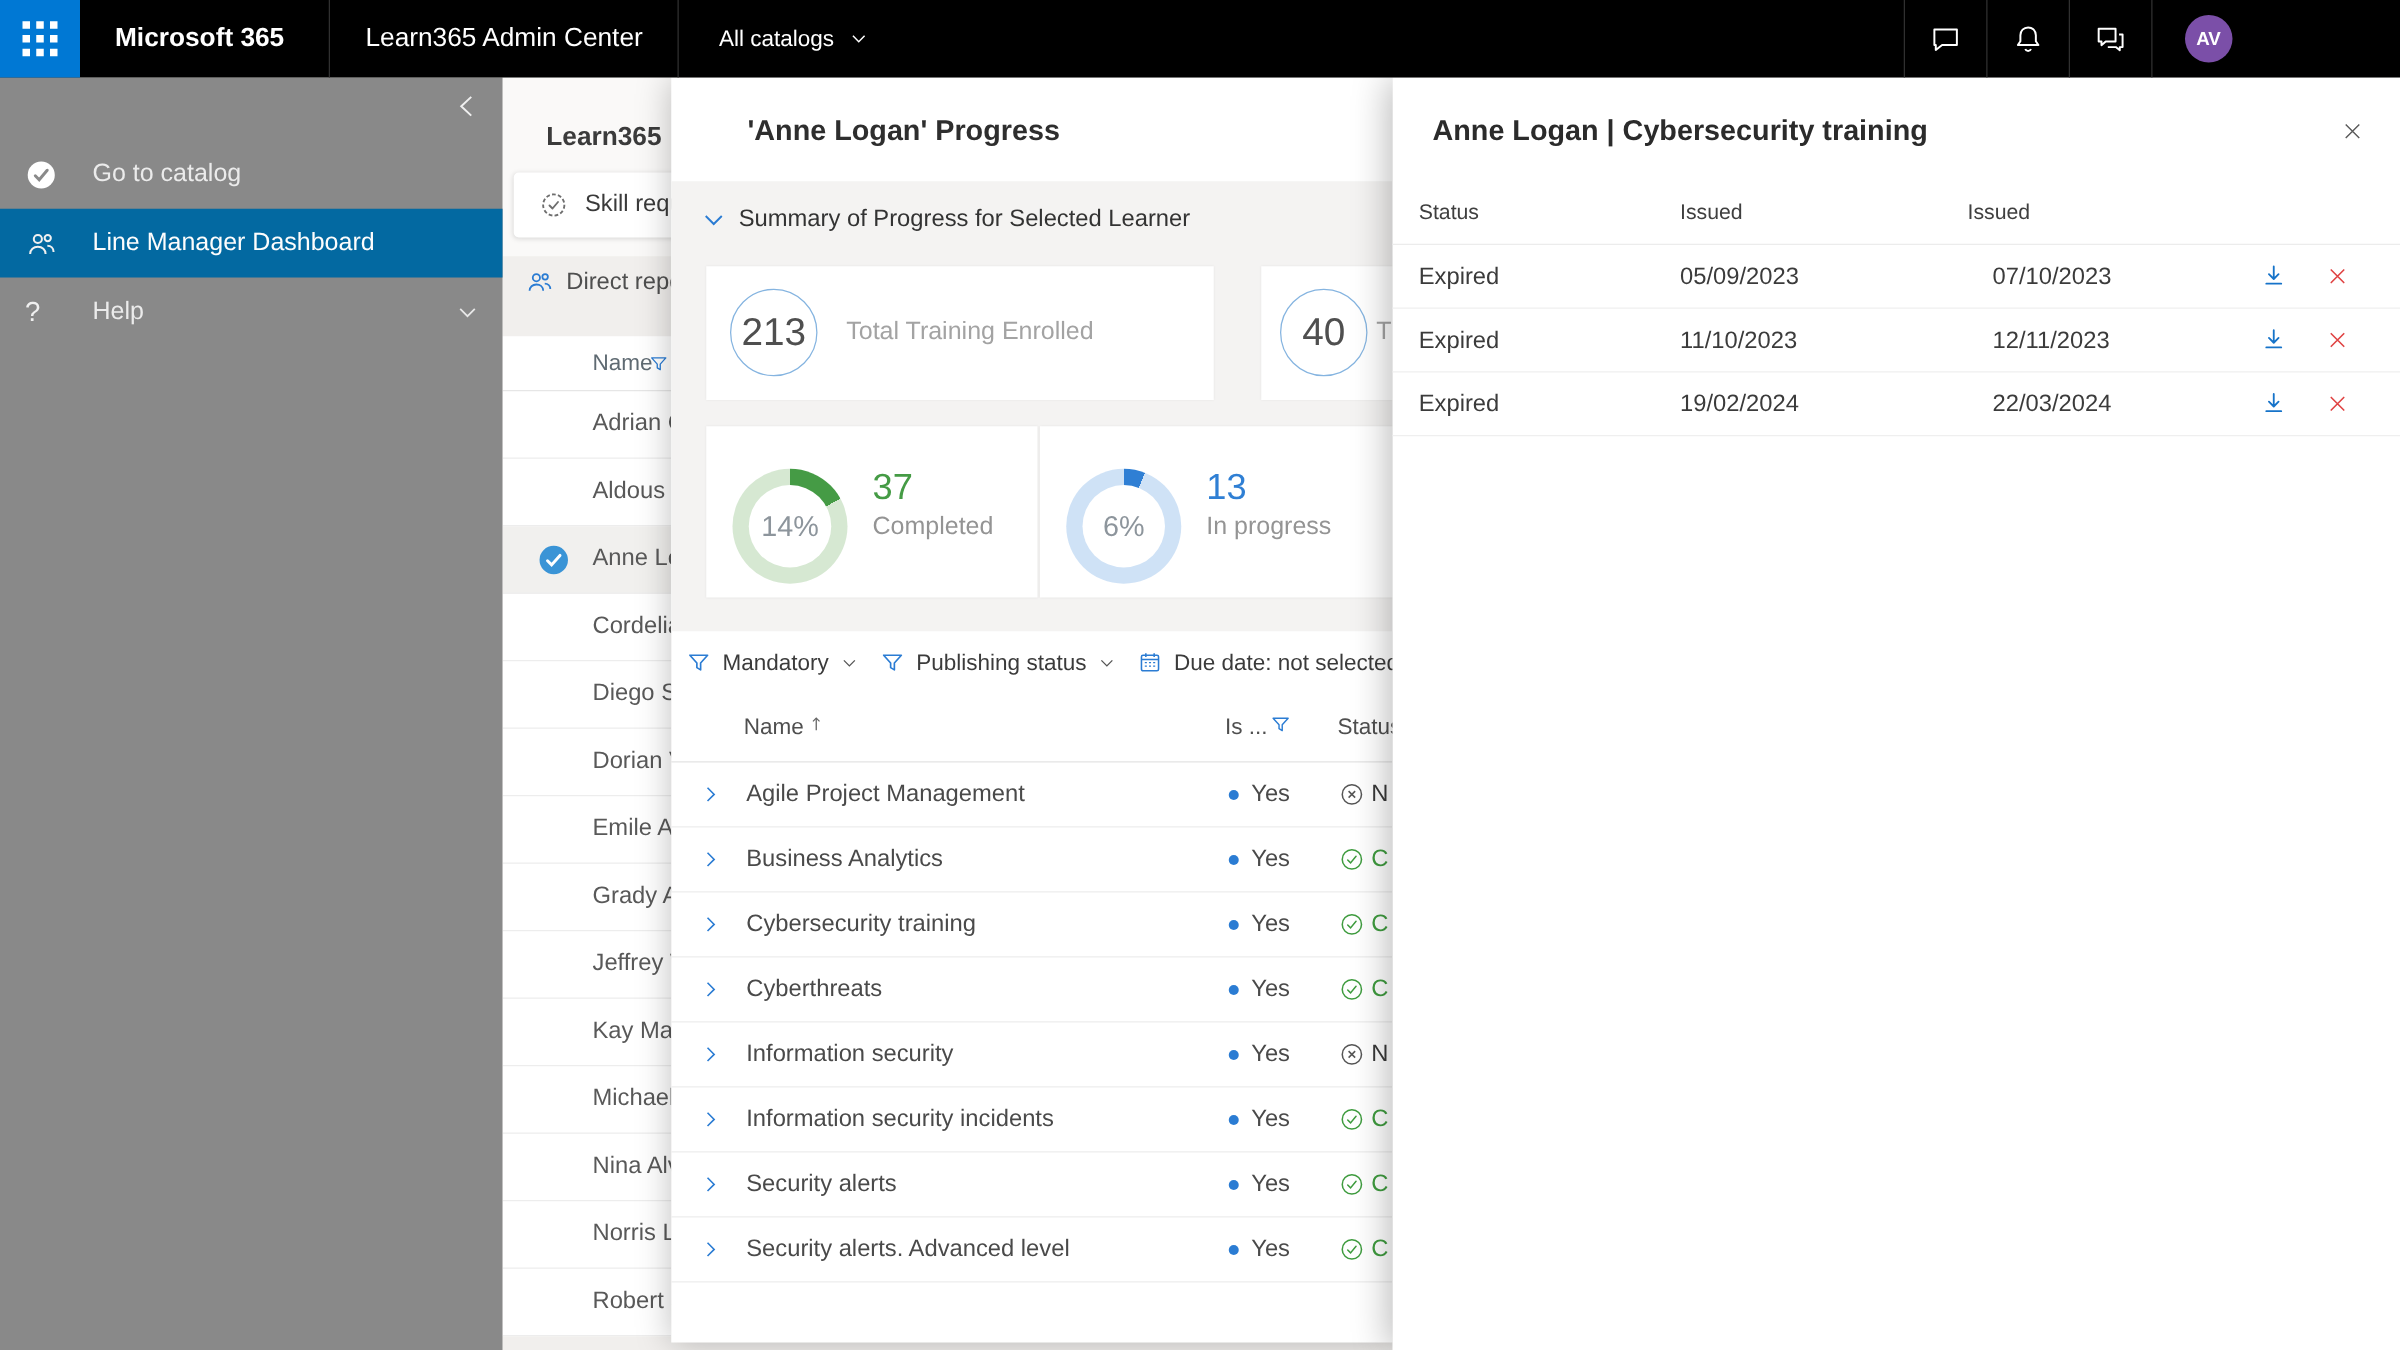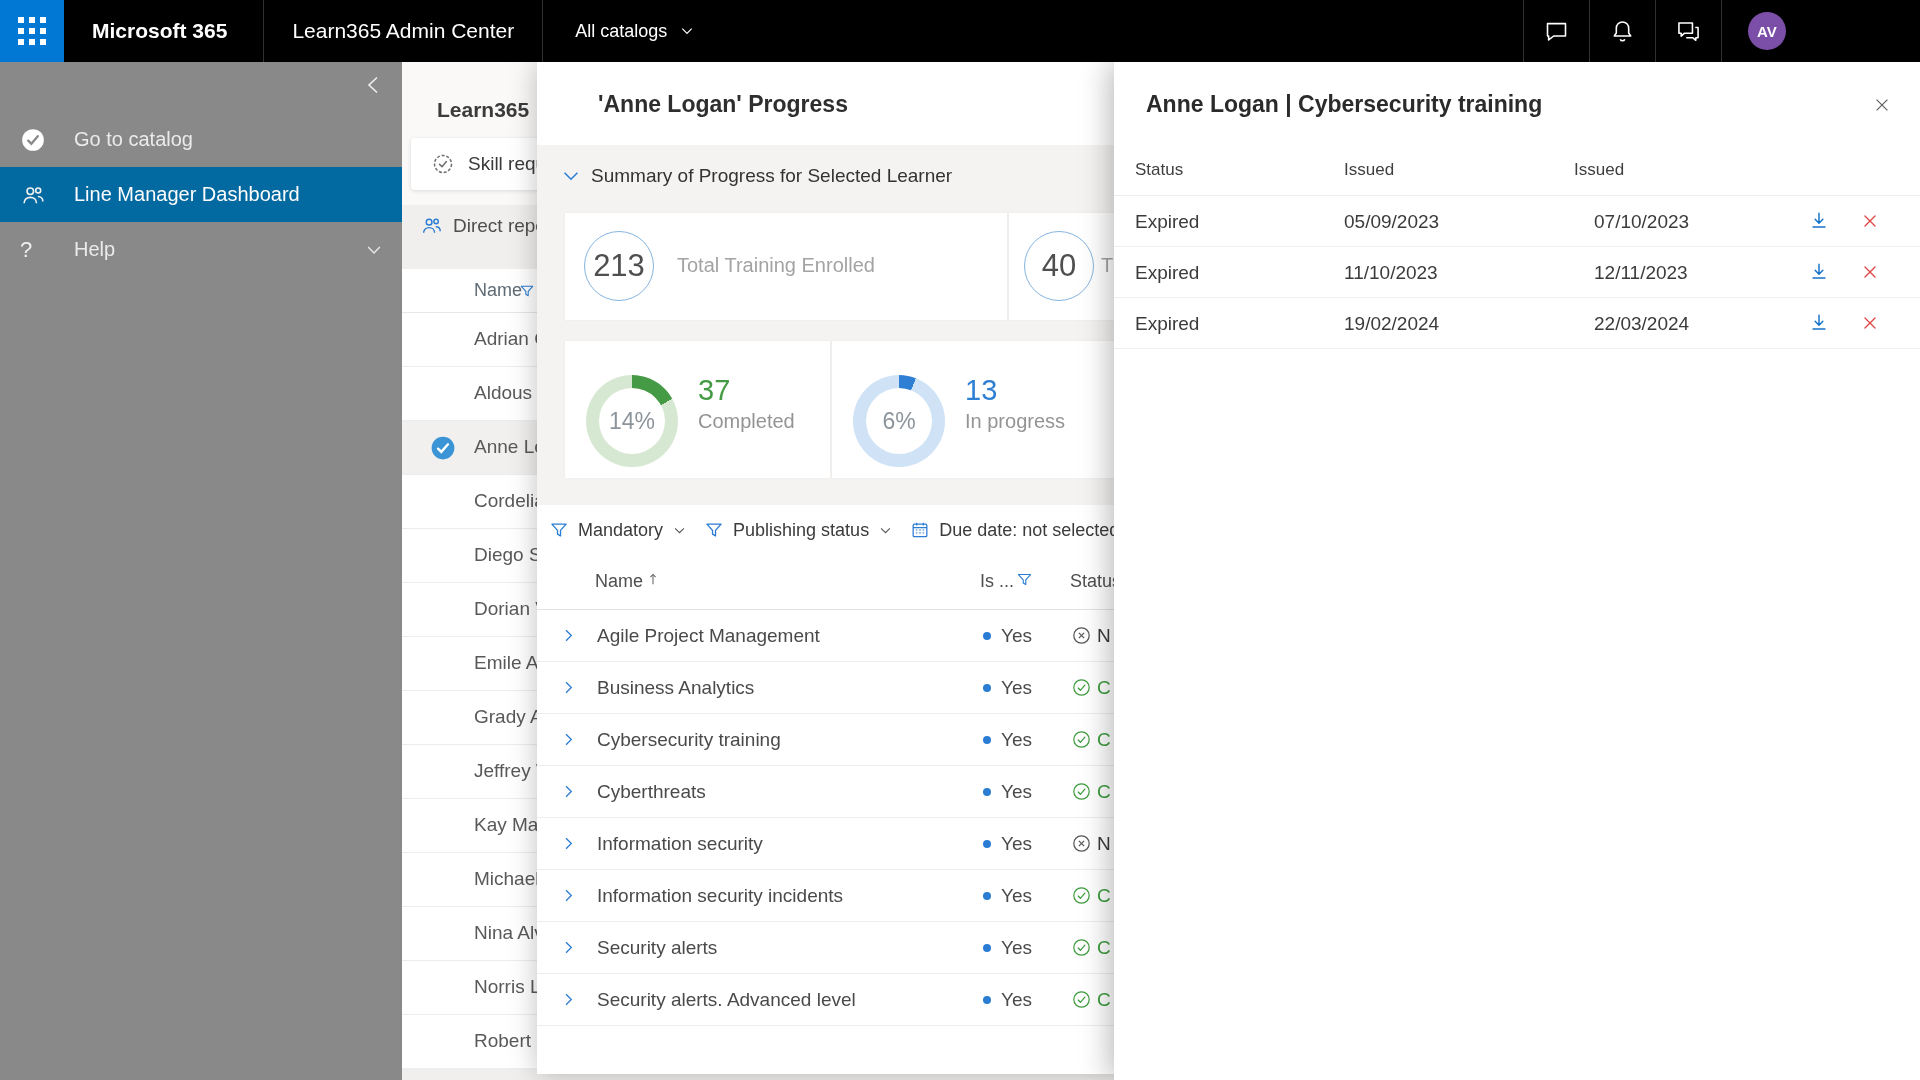--- a/index.html
+++ b/index.html
@@ -57,21 +57,21 @@
   .person-row .icon.sel{position:absolute;left:28px;top:14px;width:26px;height:26px}
 
   
   .progress-panel{position:absolute;left:537px;top:62px;width:577px;height:1012px;background:#fff;z-index:45;box-shadow:0 0 26px rgba(0,0,0,.25)}
   .pp-title{position:absolute;left:61px;top:29px;font-size:23px;font-weight:600;color:#2e2e2e;white-space:nowrap}
   .summary-band{position:absolute;left:0;top:83px;width:577px;height:360px;background:#f4f3f2}
   .summary-head{position:absolute;left:23px;top:103px;display:flex;align-items:center;cursor:pointer}
   .summary-head .icon{width:22px;height:22px;color:#2b7cd3;margin-right:9px;flex:none}
   .summary-head span{font-size:19px;color:#333;white-space:nowrap}
   .sum-card{position:absolute;top:151px;height:107px;background:#fff;box-shadow:0 0 2px rgba(0,0,0,.06)}
-  .sum-card.c0{left:28px;width:442px}
+  .sum-card.c0{left:28px;width:406px}
   .sum-card.c1{left:472px;width:105px}
   .num-circle{position:absolute;top:18px;width:70px;height:70px;border:1px solid #85b4e0;border-radius:50%;display:flex;align-items:center;justify-content:center;font-size:31px;color:#4f4f4f}
   .sum-card.c0 .num-circle{left:19px}
   .sum-card.c1 .num-circle{left:15px}
   .sum-label{position:absolute;top:41px;font-size:20px;color:#a3a3a3;white-space:nowrap}
   .sum-card.c0 .sum-label{left:112px}
   .sum-card.c1 .sum-label{left:92px}
   .donut-card{position:absolute;top:279px;height:137px;background:#fff;box-shadow:0 0 2px rgba(0,0,0,.06)}
   .donut-card.d0{left:28px;width:265px}
   .donut-card.d1{left:295px;width:282px}

